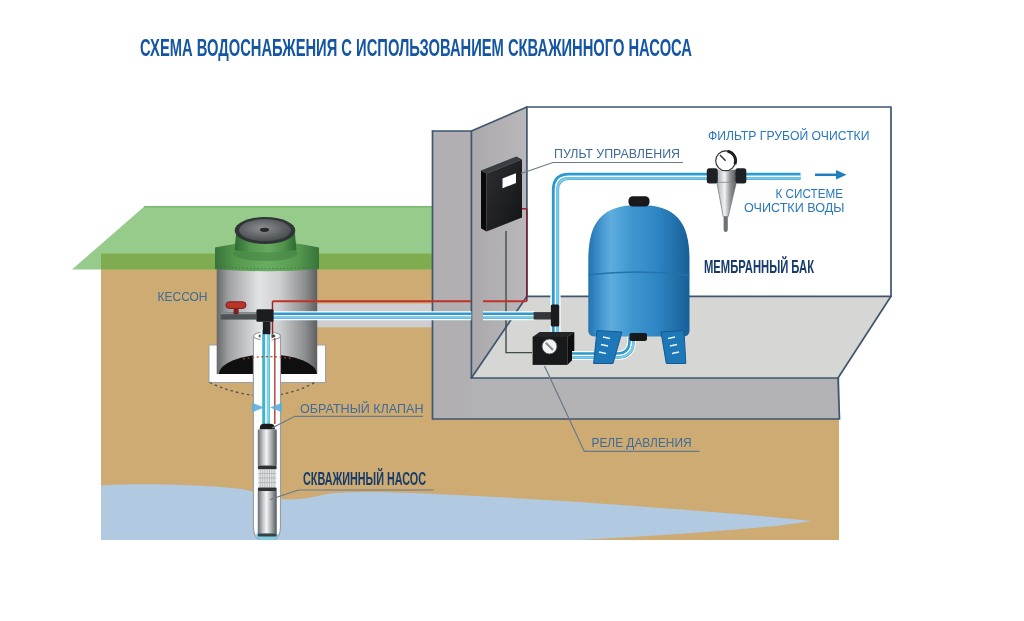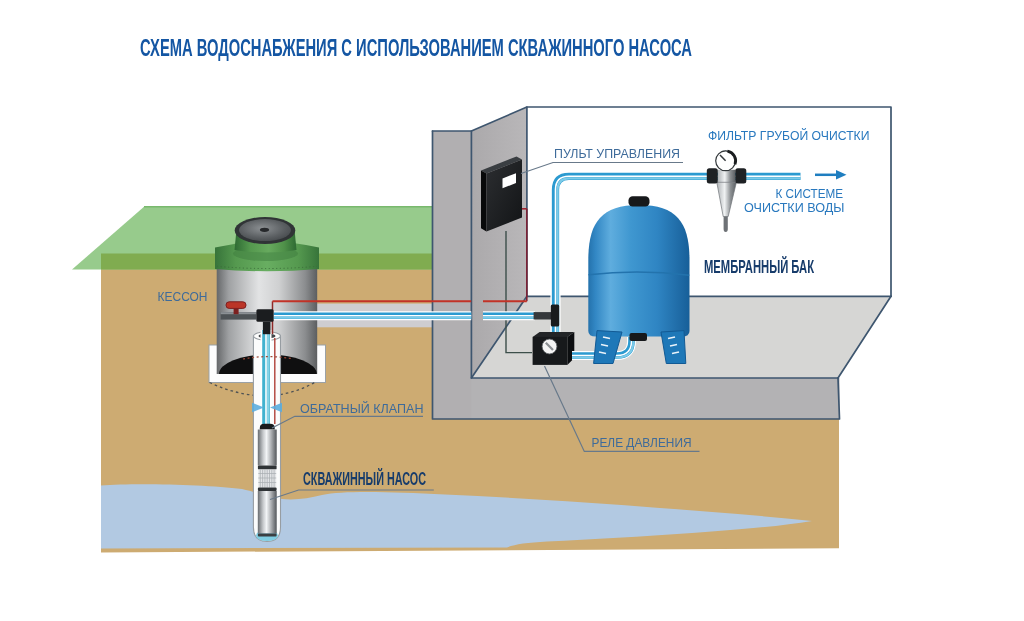--- a/index.html
+++ b/index.html
@@ -1,16 +1,16 @@
 <!DOCTYPE html>
 <html><head>
 <meta charset="utf-8">
 <style>
   html,body{margin:0;padding:0;background:#fff;}
-  #stage{position:relative;width:1024px;height:621px;background:#fff;overflow:hidden;
+  #stage{position:relative;width:1024px;height:540px;background:#fff;overflow:hidden;
          font-family:"Liberation Sans", sans-serif;}
   svg{position:absolute;left:0;top:0;}
 </style>
 </head>
 <body>
 <div id="stage">
 <svg width="1024" height="621" viewBox="0 0 1024 621">
 <defs>
   <linearGradient id="caisGrad" x1="0" y1="0" x2="1" y2="0">
     <stop offset="0" stop-color="#66686a"></stop>

